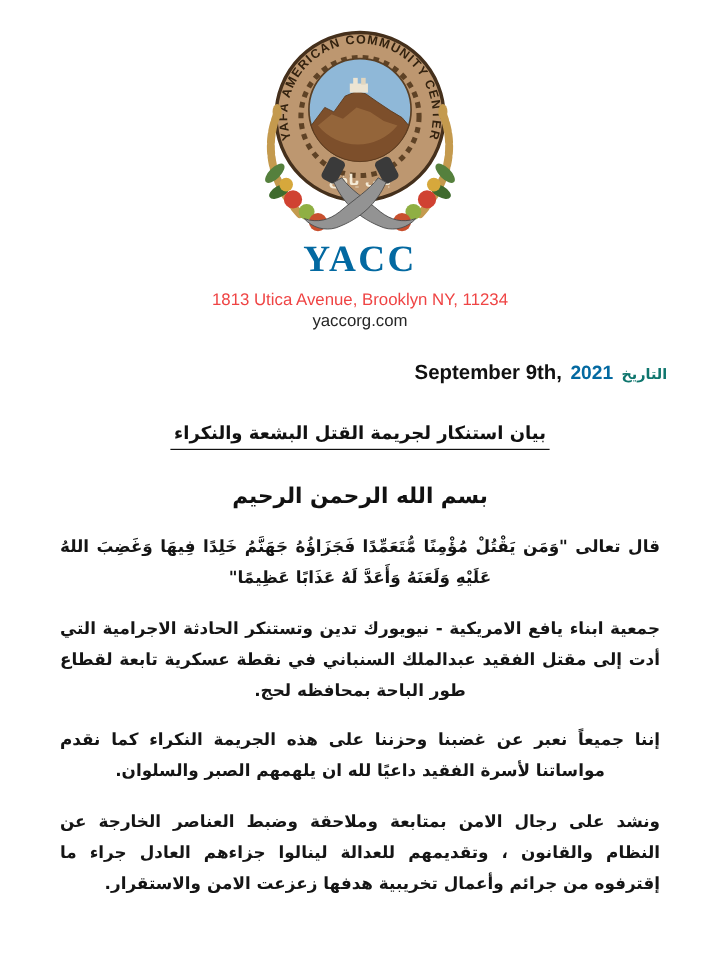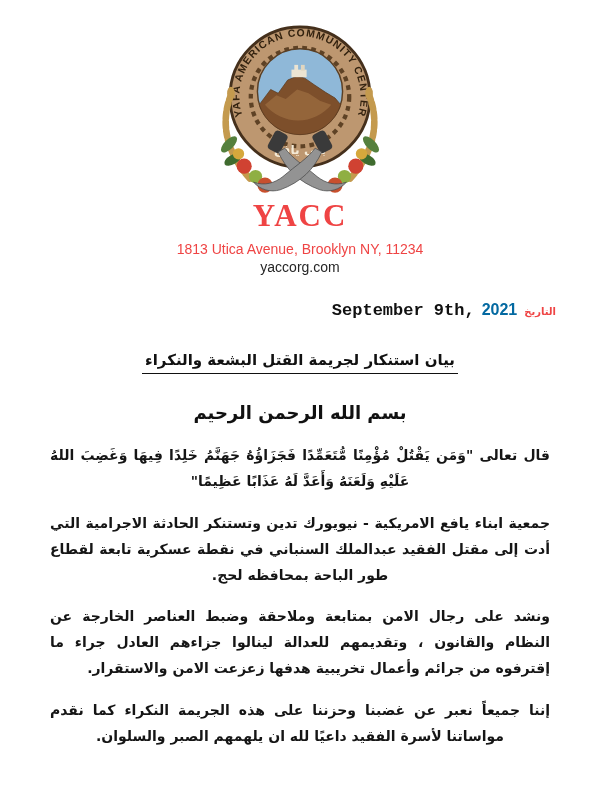--- a/index.html
+++ b/index.html
@@ -12,21 +12,21 @@
     color: #1a1a1a;
     overflow: hidden;
   }
   .logo-block { padding-top: 10px; text-align: center; }
   .emblem { display: block; margin: 0 auto; }
   .acronym {
     font-family: "Liberation Serif", serif;
     font-weight: bold;
     font-size: 31px;
     letter-spacing: 2px;
-    color: #ef4444;
+    color: #0369a1;
     margin-top: -6px;
     text-align: center;
   }
   .address-line {
     margin-top: 7px;
     font-size: 14px;
     color: #ef4444;
     text-align: center;
   }
   .website-line {
@@ -37,36 +37,36 @@
   }
   .date-row {
     margin-top: 26px;
     padding-right: 44px;
     display: flex;
     justify-content: flex-end;
     align-items: baseline;
     gap: 7px;
   }
   .date-serif {
-    font-family: Liberation Mono, monospace;
+    font-family: Liberation Sans, sans-serif;
     font-weight: bold;
     font-size: 17px;
     color: #111;
   }
   .date-year {
     font-family: "Liberation Sans", sans-serif;
     font-weight: bold;
     font-size: 16px;
     color: #0369a1;
   }
   .date-label-ar {
     font-family: "DejaVu Sans", sans-serif;
     font-weight: bold;
-    font-size: 10px;
-    color: #ef4444;
+    font-size: 12px;
+    color: #0f766e;
   }
   .ar { font-family: "DejaVu Sans", sans-serif; direction: rtl; }
   .stmt-title {
     margin-top: 31px;
     text-align: center;
   }
   .stmt-title span {
     font-family: "DejaVu Sans", sans-serif;
     font-weight: bold;
     font-size: 15px;
@@ -170,17 +170,17 @@
   <div class="stmt-title">
     <span class="ar">بيان استنكار لجريمة القتل البشعة والنكراء</span>
   </div>
 
   <div class="bismillah ar">بسم الله الرحمن الرحيم</div>
 
   <div class="body-par ar verse last-center">قال تعالى "وَمَن يَقْتُلْ مُؤْمِنًا مُّتَعَمِّدًا فَجَزَاؤُهُ جَهَنَّمُ خَلِدًا فِيهَا وَغَضِبَ اللهُ عَلَيْهِ وَلَعَنَهُ وَأَعَدَّ لَهُ عَذَابًا عَظِيمًا"</div>
 
   <div class="body-par ar last-center">جمعية ابناء يافع الامريكية - نيويورك تدين وتستنكر الحادثة الاجرامية التي أدت إلى مقتل الفقيد عبدالملك السنباني في نقطة عسكرية تابعة لقطاع طور الباحة بمحافظه لحج.</div>
 
+  <div class="body-par ar last-center">إننا جميعاً نعبر عن غضبنا وحزننا على هذه الجريمة النكراء كما نقدم مواساتنا لأسرة الفقيد داعيًا لله ان يلهمهم الصبر والسلوان.</div>
+
   <div class="body-par ar last-right">ونشد على رجال الامن بمتابعة وملاحقة وضبط العناصر الخارجة عن النظام والقانون ، وتقديمهم للعدالة لينالوا جزاءهم العادل جراء ما إقترفوه من جرائم وأعمال تخريبية هدفها زعزعت الامن والاستقرار.</div>
-
-  <div class="body-par ar last-center">إننا جميعاً نعبر عن غضبنا وحزننا على هذه الجريمة النكراء كما نقدم مواساتنا لأسرة الفقيد داعيًا لله ان يلهمهم الصبر والسلوان.</div>
 
 </div>
 
 </body></html>

